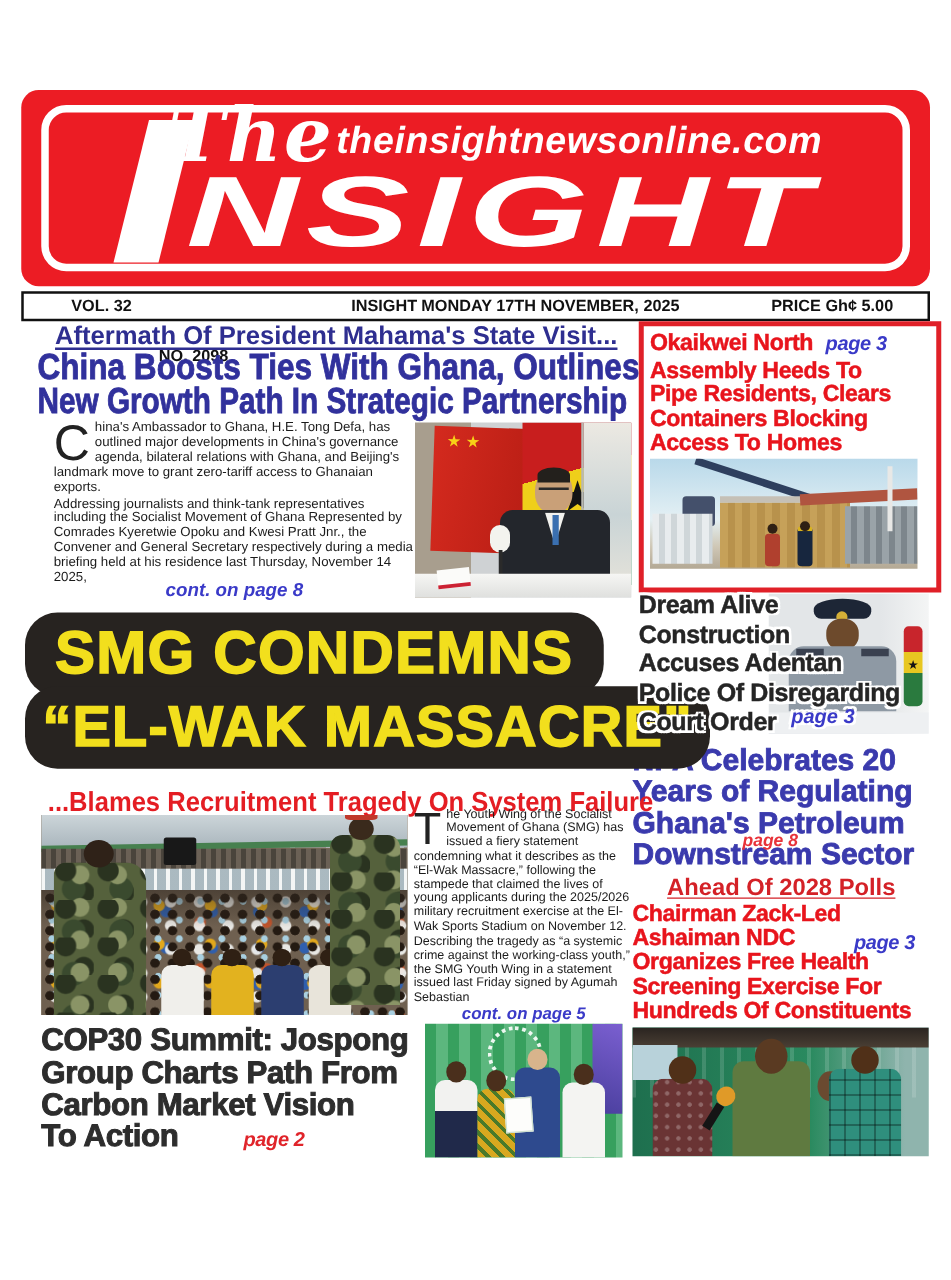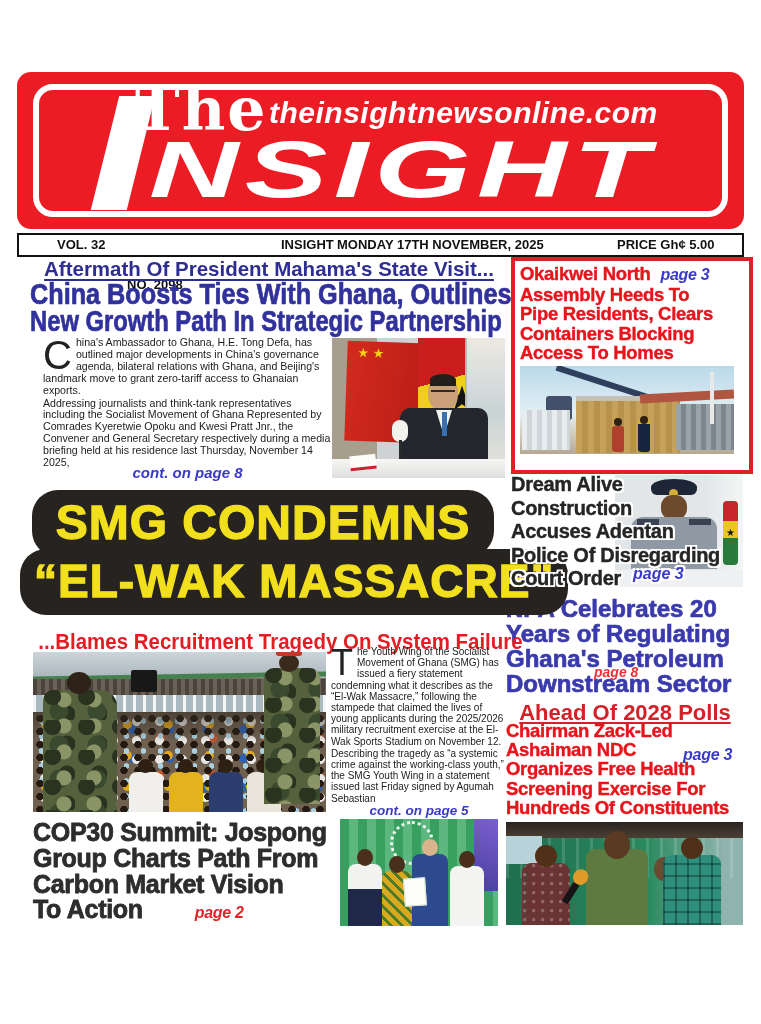--- a/index.html
+++ b/index.html
@@ -6,21 +6,21 @@
   html,body{margin:0;padding:0;background:#fff;}
   .page{position:relative;width:761px;height:1024px;background:#fff;overflow:hidden;
         font-family:"Liberation Sans",sans-serif;}
   .abs{position:absolute;}
   .nowrap{white-space:nowrap;}
 
   
   .masthead{left:17px;top:72px;width:727px;height:157px;background:#ec1c24;border-radius:14px;}
   .masthead-border{left:16px;top:12px;width:683px;height:121px;border:6px solid #fff;border-radius:20px;}
   .logo-i{left:88px;top:24px;width:36px;height:114px;background:#fff;transform:skewX(-14deg);}
-  .logo-the{left:118px;top:2px;color:#fff;font-family:"DejaVu Serif",serif;
+  .logo-the{left:118px;top:2px;color:#fff;font-family:"DejaVu Serif",serif;font-style:italic;
             font-size:60px;font-weight:700;letter-spacing:2px;}
   .logo-site{left:252px;top:24px;color:#fff;font-weight:700;font-style:italic;font-size:30px;letter-spacing:.5px;}
   .logo-nsight{left:132px;top:58px;color:#fff;font-weight:700;font-style:italic;font-size:80px;
                letter-spacing:4px;transform:scaleX(1.55);transform-origin:left top;line-height:1;}
 
   
   .infobar{left:17px;top:233px;width:723px;height:20px;border:2px solid #111;background:#fff;
            font-size:13px;font-weight:700;color:#111;}
   .infobar span{position:absolute;top:2px;}
   .ib-vol{left:38px;} .ib-no{left:108px;margin-top:40px;} .ib-name{left:218px;padding-left:44px;} .ib-date{left:318px;} .ib-price{left:598px;}
@@ -49,27 +49,27 @@
   .dream-h{left:0;top:0;z-index:2;color:#252525;font-weight:700;font-size:20px;line-height:23.5px;
            letter-spacing:-.3px;-webkit-text-stroke:.4px #252525;
            text-shadow:-2px -2px 0 #fff,2px -2px 0 #fff,-2px 2px 0 #fff,2px 2px 0 #fff,
                        0 -2px 0 #fff,0 2px 0 #fff,-2px 0 0 #fff,2px 0 0 #fff;}
   .dream-page{left:122px;top:92px;z-index:3;font-size:16px;
            text-shadow:-2px -2px 0 #fff,2px -2px 0 #fff,-2px 2px 0 #fff,2px 2px 0 #fff;}
   .npa{left:506px;top:596px;width:238px;color:#3a3aad;font-weight:700;-webkit-text-stroke:.7px #3a3aad;
        font-size:24px;line-height:25px;}
   .npa-page{left:88px;top:64px;color:#e8333a;font-weight:700;font-style:italic;font-size:14px;
             -webkit-text-stroke:0;z-index:3;}
-  .ahead{left:506px;top:700px;width:238px;text-align:center;color:#d42127;font-weight:700;font-size:22px;
+  .ahead{left:506px;top:700px;width:238px;text-align:center;color:#d42127;font-weight:700;font-size:19px;
          text-decoration:underline;text-underline-offset:2px;}
   .chair{left:506px;top:721px;width:240px;font-size:18.5px;line-height:19.2px;}
   .chair-page{position:absolute;right:14px;top:24px;font-size:16px;-webkit-text-stroke:0;}
 
   
-  .smg{left:20px;top:490px;width:486px;text-align:center;}
+  .smg{left:20px;top:490px;width:486px;}
   .smg .blob{display:inline-block;background:#272320;color:#f2df1d;border-radius:26px;
              font-weight:700;-webkit-text-stroke:1.3px #f2df1d;letter-spacing:1px;line-height:1;}
   .blob1{font-size:48px;padding:9px 24px 10px;}
   .blob2{font-size:46px;padding:9px 14px 11px;margin-top:-8px;}
   .smg-sub{left:20px;top:629px;width:486px;text-align:center;color:#e41d23;font-weight:700;font-size:22px;}
   .smg-sub .inner{display:inline-block;transform:scaleX(.93);transform-origin:center;}
   .smg-body{left:331px;top:646px;width:176px;font-size:10px;line-height:11.2px;}
   .smg-body .dropcap{font-size:36px;line-height:29px;}
   .cont5{margin-top:1px;font-size:13.5px;}
 

